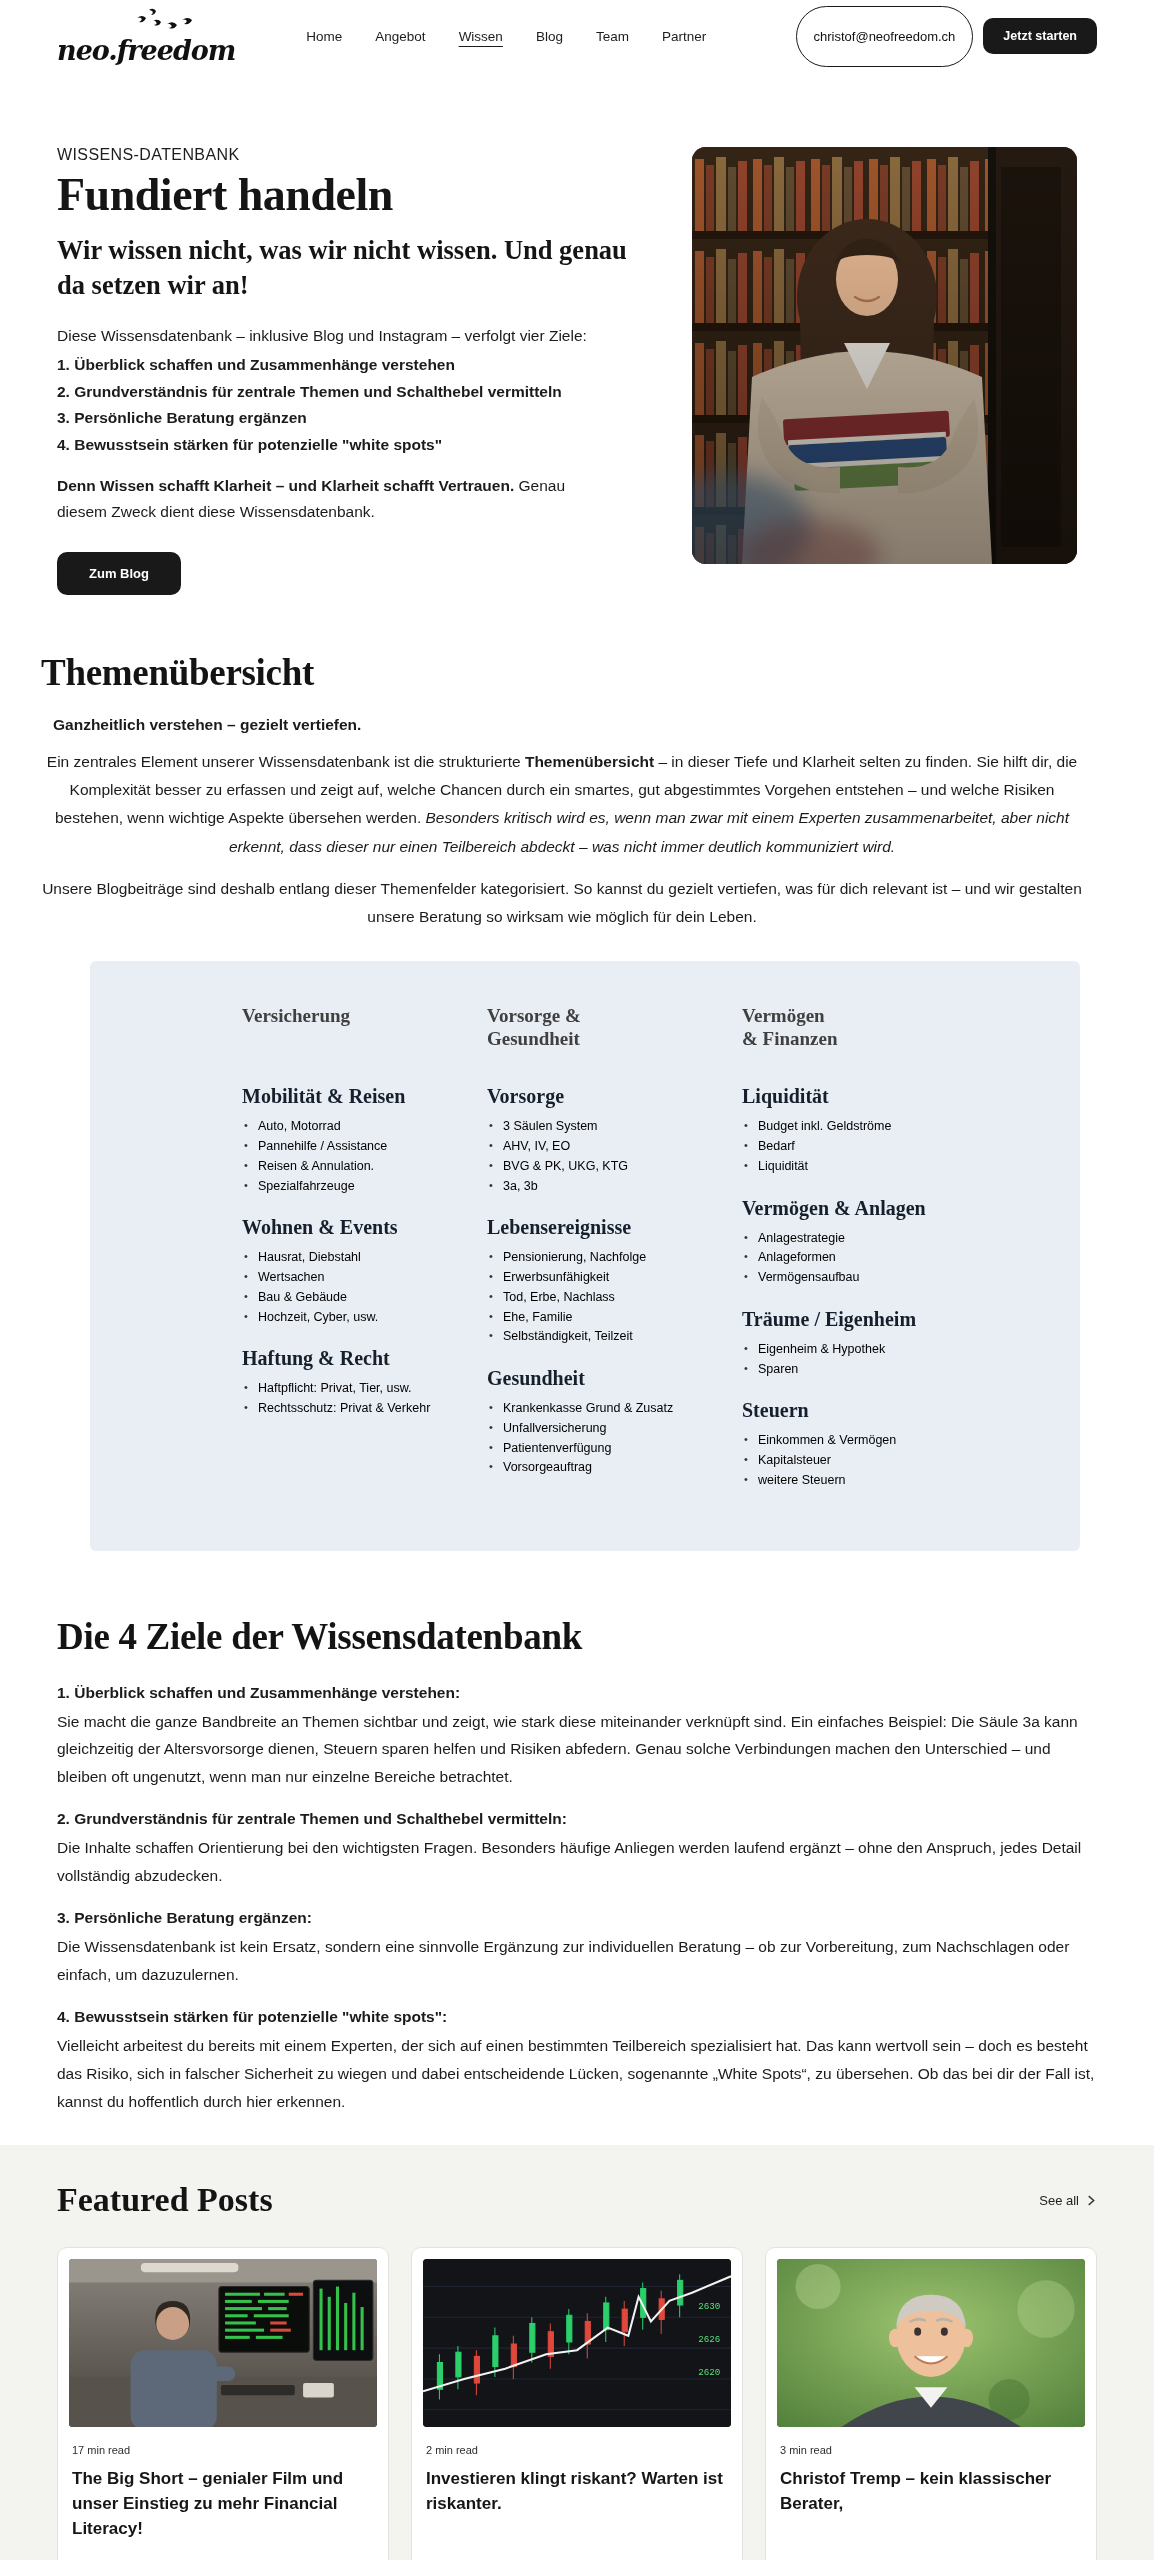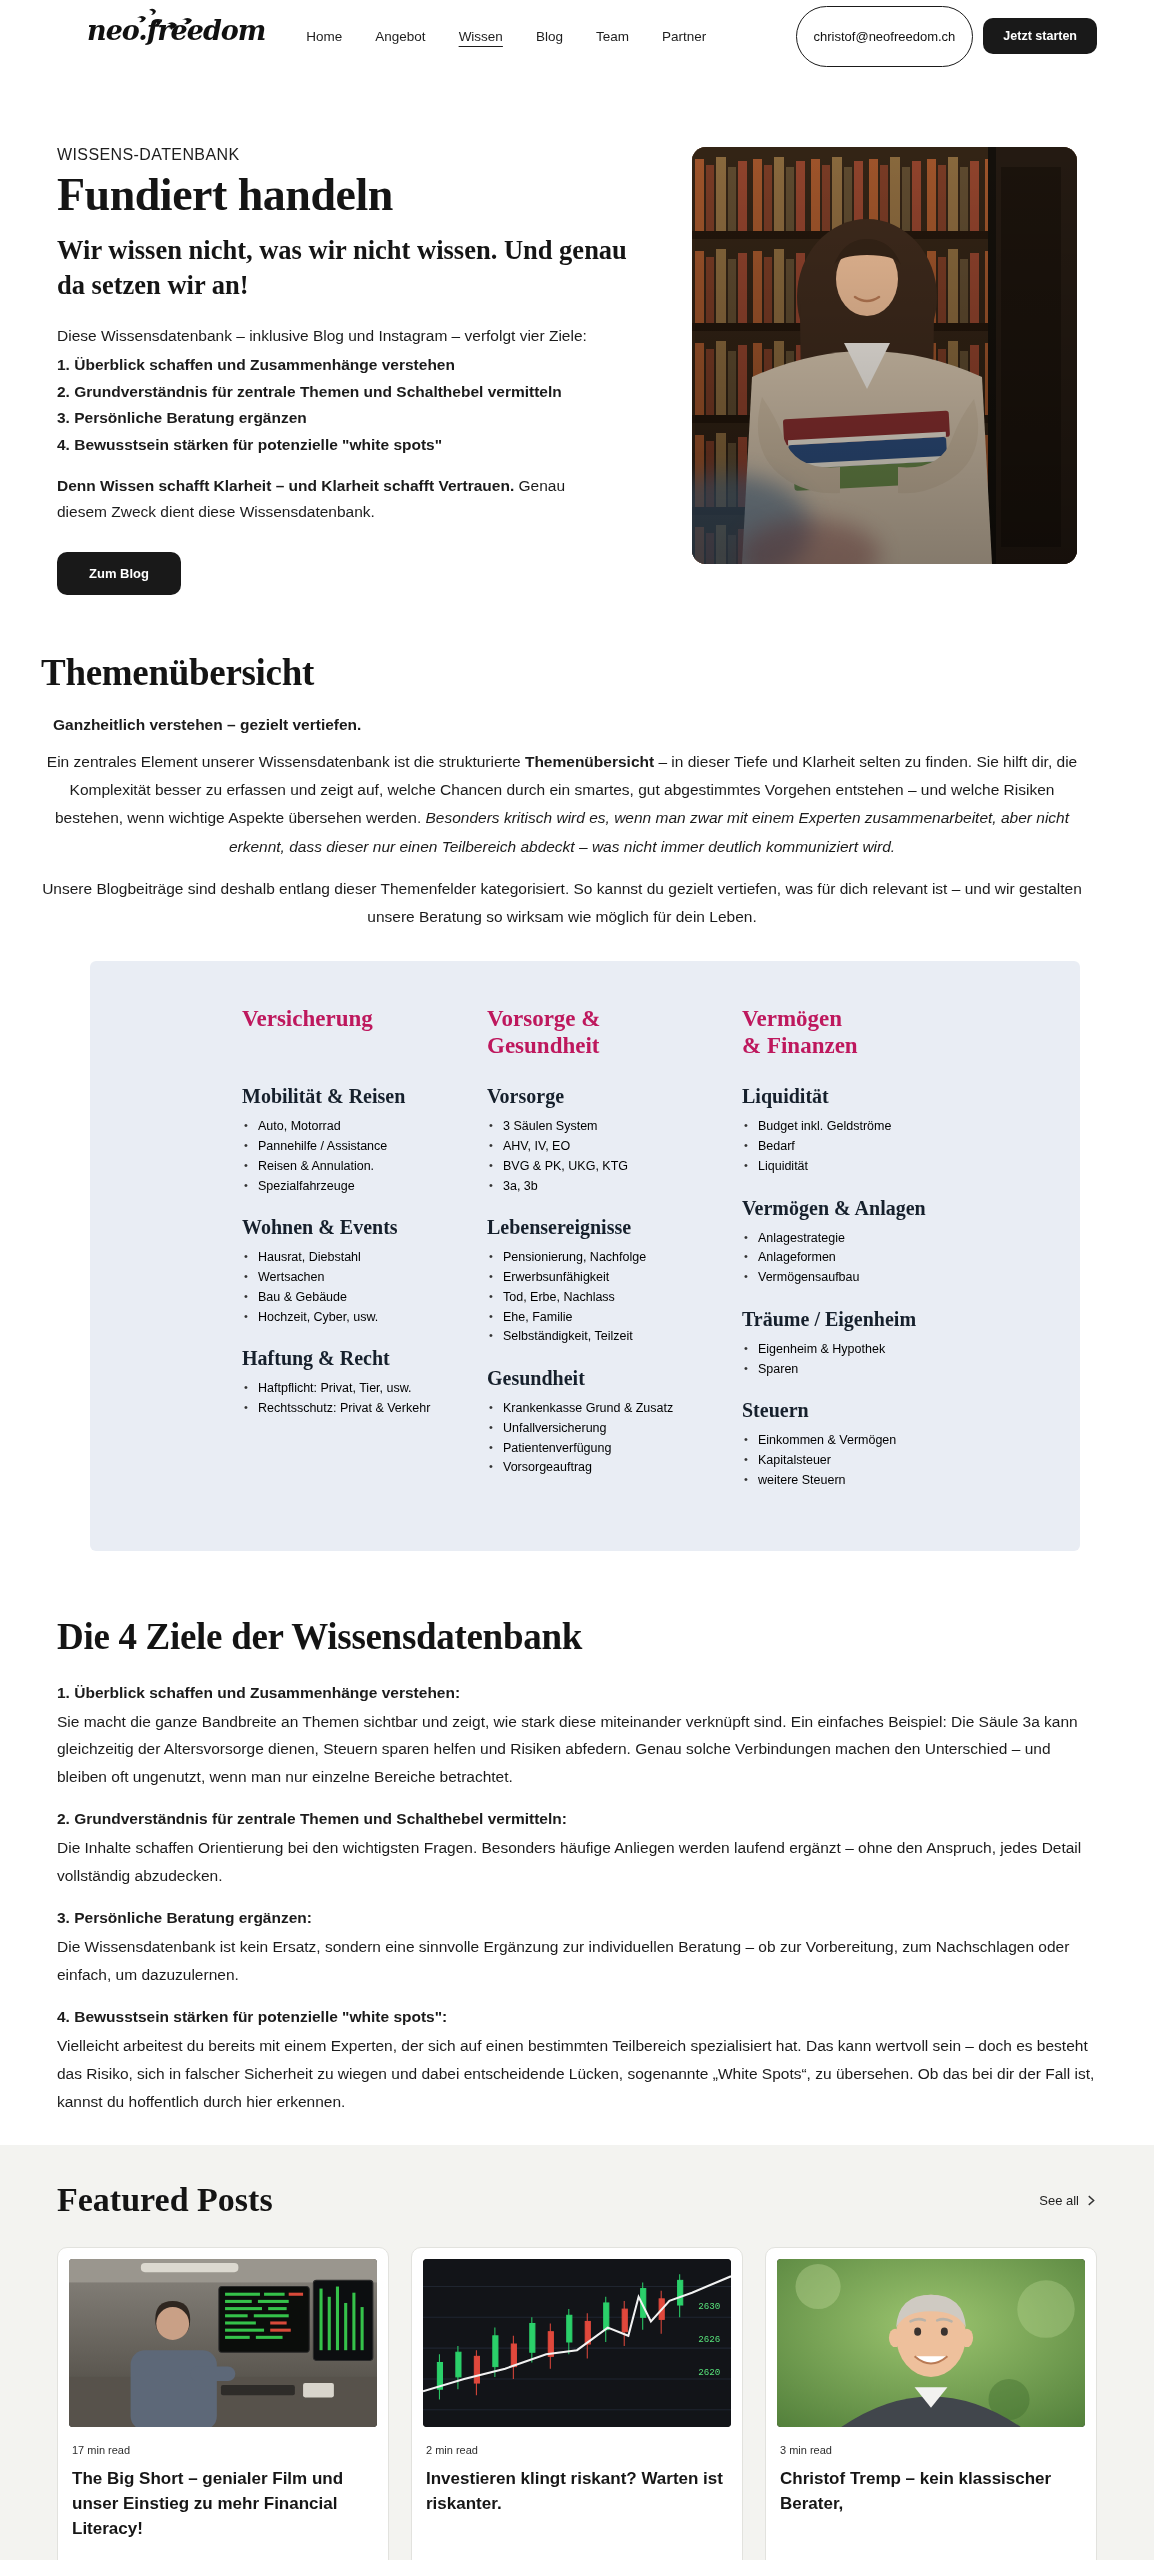--- a/index.html
+++ b/index.html
@@ -7,21 +7,21 @@
   body {
     width:1154px; height:2560px; overflow:hidden;
     background:#ffffff; color:#1b1b1b;
     font-family:"Liberation Sans", sans-serif;
   }
   .serif { font-family:"Liberation Serif","DejaVu Serif",serif; }
 
   
   .header { height:72px; display:flex; align-items:center; justify-content:space-between; padding:0 57px; }
   .logo { position:relative; width:160px; height:60px; cursor:pointer; }
-  .logo-text { position:absolute; left:0; bottom:20px; font-family:"DejaVu Serif",serif; font-style:italic; font-weight:700; font-size:27px; letter-spacing:-1px; color:#111;margin-left:30px; }
+  .logo-text { position:absolute; left:0; bottom:0; font-family:"DejaVu Serif",serif; font-style:italic; font-weight:700; font-size:27px; letter-spacing:-1px; color:#111; }
   .birds { position:absolute; top:2px; left:62px; width:88px; height:30px; }
   .main-nav { display:flex; list-style:none; margin:0; padding:0; gap:33px; }
   .main-nav li { font-size:13.5px; color:#1d1d1d; cursor:pointer; }
   .main-nav li.active { text-decoration:underline; text-underline-offset:5px; text-decoration-thickness:1px; }
   .header-right { display:flex; align-items:center; gap:10px; }
   .email-pill { border:1.5px solid #1a1a1a; border-radius:999px; padding:22px 17px; font-size:13px; color:#111; background:#fff; cursor:text; }
   .btn-dark { background:#191919; color:#fff; border:none; border-radius:10px; padding:11px 20px; font-size:12.5px; font-weight:700; cursor:pointer; font-family:"Liberation Sans",sans-serif; }
 
   
   .hero { display:flex; padding:74px 57px 0 57px; gap:30px; }
@@ -40,21 +40,21 @@
 
   
   .themen { padding:0 41px; margin-top:56px; }
   .h2 { font-size:37px; font-weight:700; margin:0; letter-spacing:-.3px; color:#141414; }
   .lead { font-weight:700; font-size:15.5px; margin:22px 12px 0; }
   .themen p.body { font-size:15.5px; line-height:1.82; margin:14px 0 0; max-width:1042px;text-align:center; }
 
   
   .topics-panel { margin:30px 74px 0 90px; width:990px; background:#e9edf4; border-radius:6px; padding:44px 40px 52px 152px; }
   .topics-grid { display:grid; grid-template-columns:245px 255px 1fr; }
-  .topic-col-title { font-family:"Liberation Serif","DejaVu Serif",serif; font-size:23px; font-weight:700; line-height:1.18; margin:0 0 16px; min-height:60px; white-space:pre-line; color:#be185d; }
+  .topic-col-title { font-family:"Liberation Serif","DejaVu Serif",serif; font-size:19px; font-weight:700; line-height:1.18; margin:0 0 16px; min-height:60px; white-space:pre-line; color:#404040; }
   .topic-group-title { font-family:"Liberation Serif","DejaVu Serif",serif; font-size:20px; font-weight:700; margin:20px 0 9px; color:#16202c; }
   .topic-list { list-style:none; margin:0 0 8px; padding:0; }
   .topic-list li { font-size:12.5px; line-height:1.58; color:#000000; padding-left:16px; position:relative; }
   .topic-list li::before { content:"•"; position:absolute; left:2px; font-size:11px; color:#333; }
 
   
   .ziele { padding:0 57px; margin-top:64px; }
   .ziele .items { margin-top:26px; }
   .goal-head { font-weight:700; font-size:15.5px; margin:0 0 6px; }
   .goal-body { font-size:15.5px; line-height:1.8; margin:0 0 19px; max-width:1042px; }

